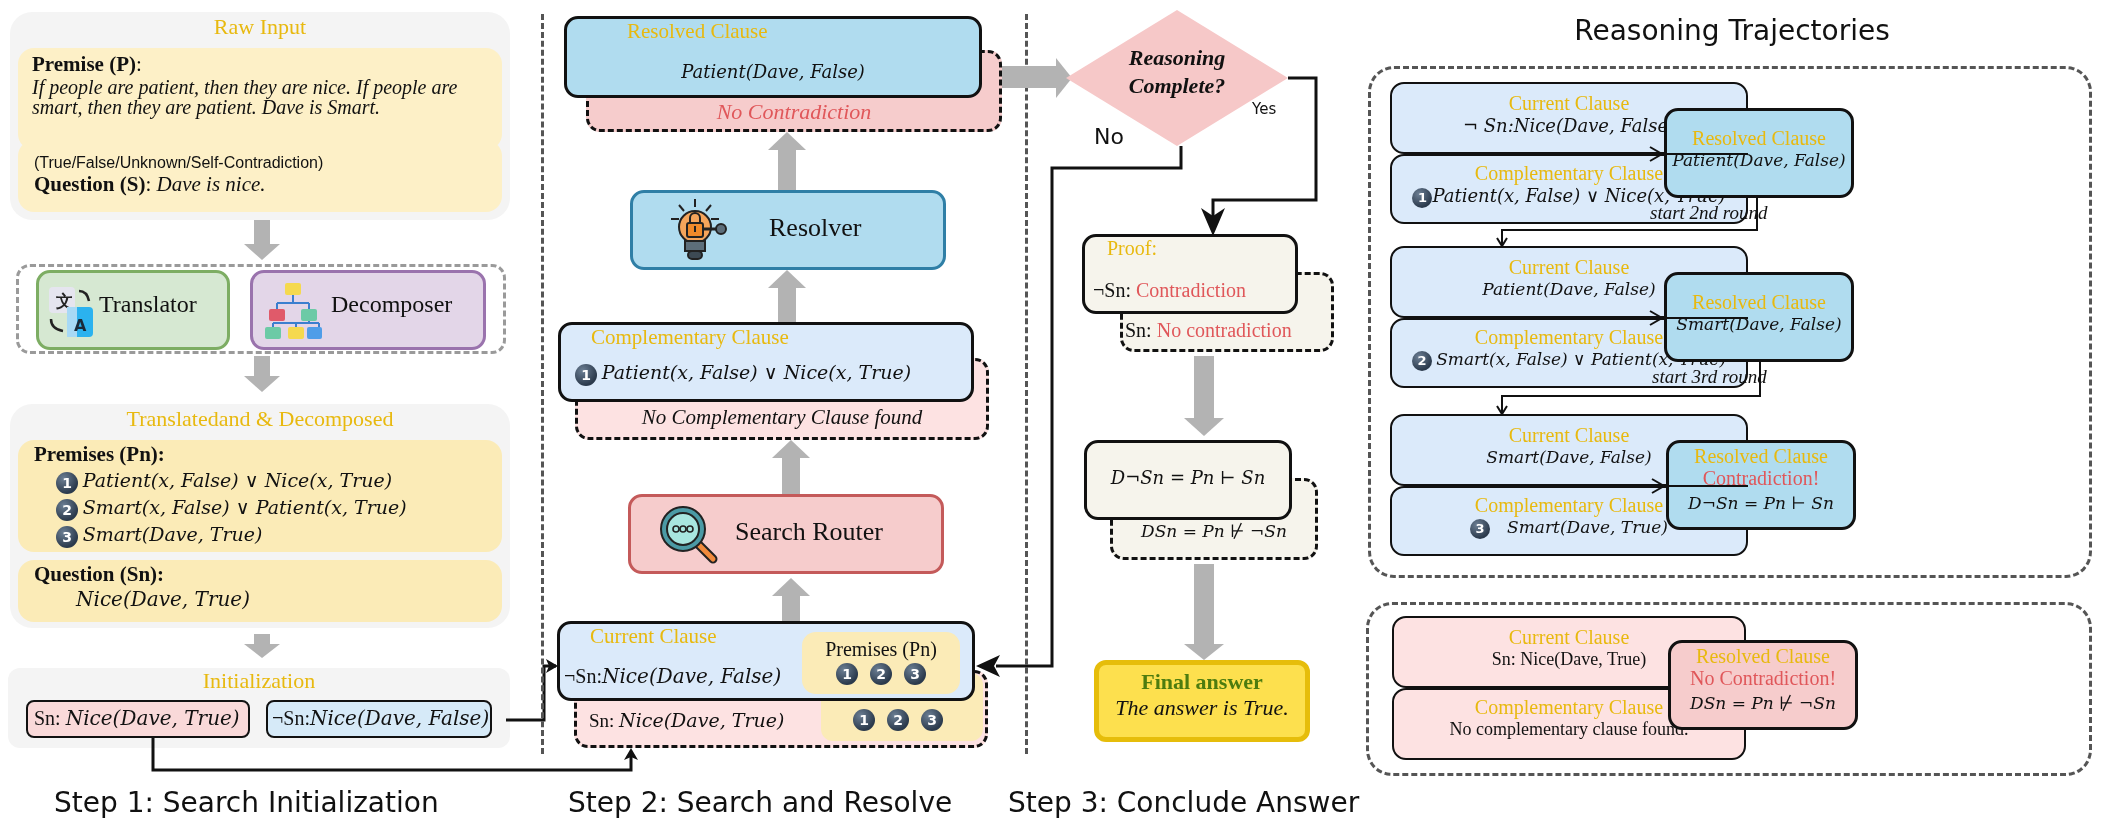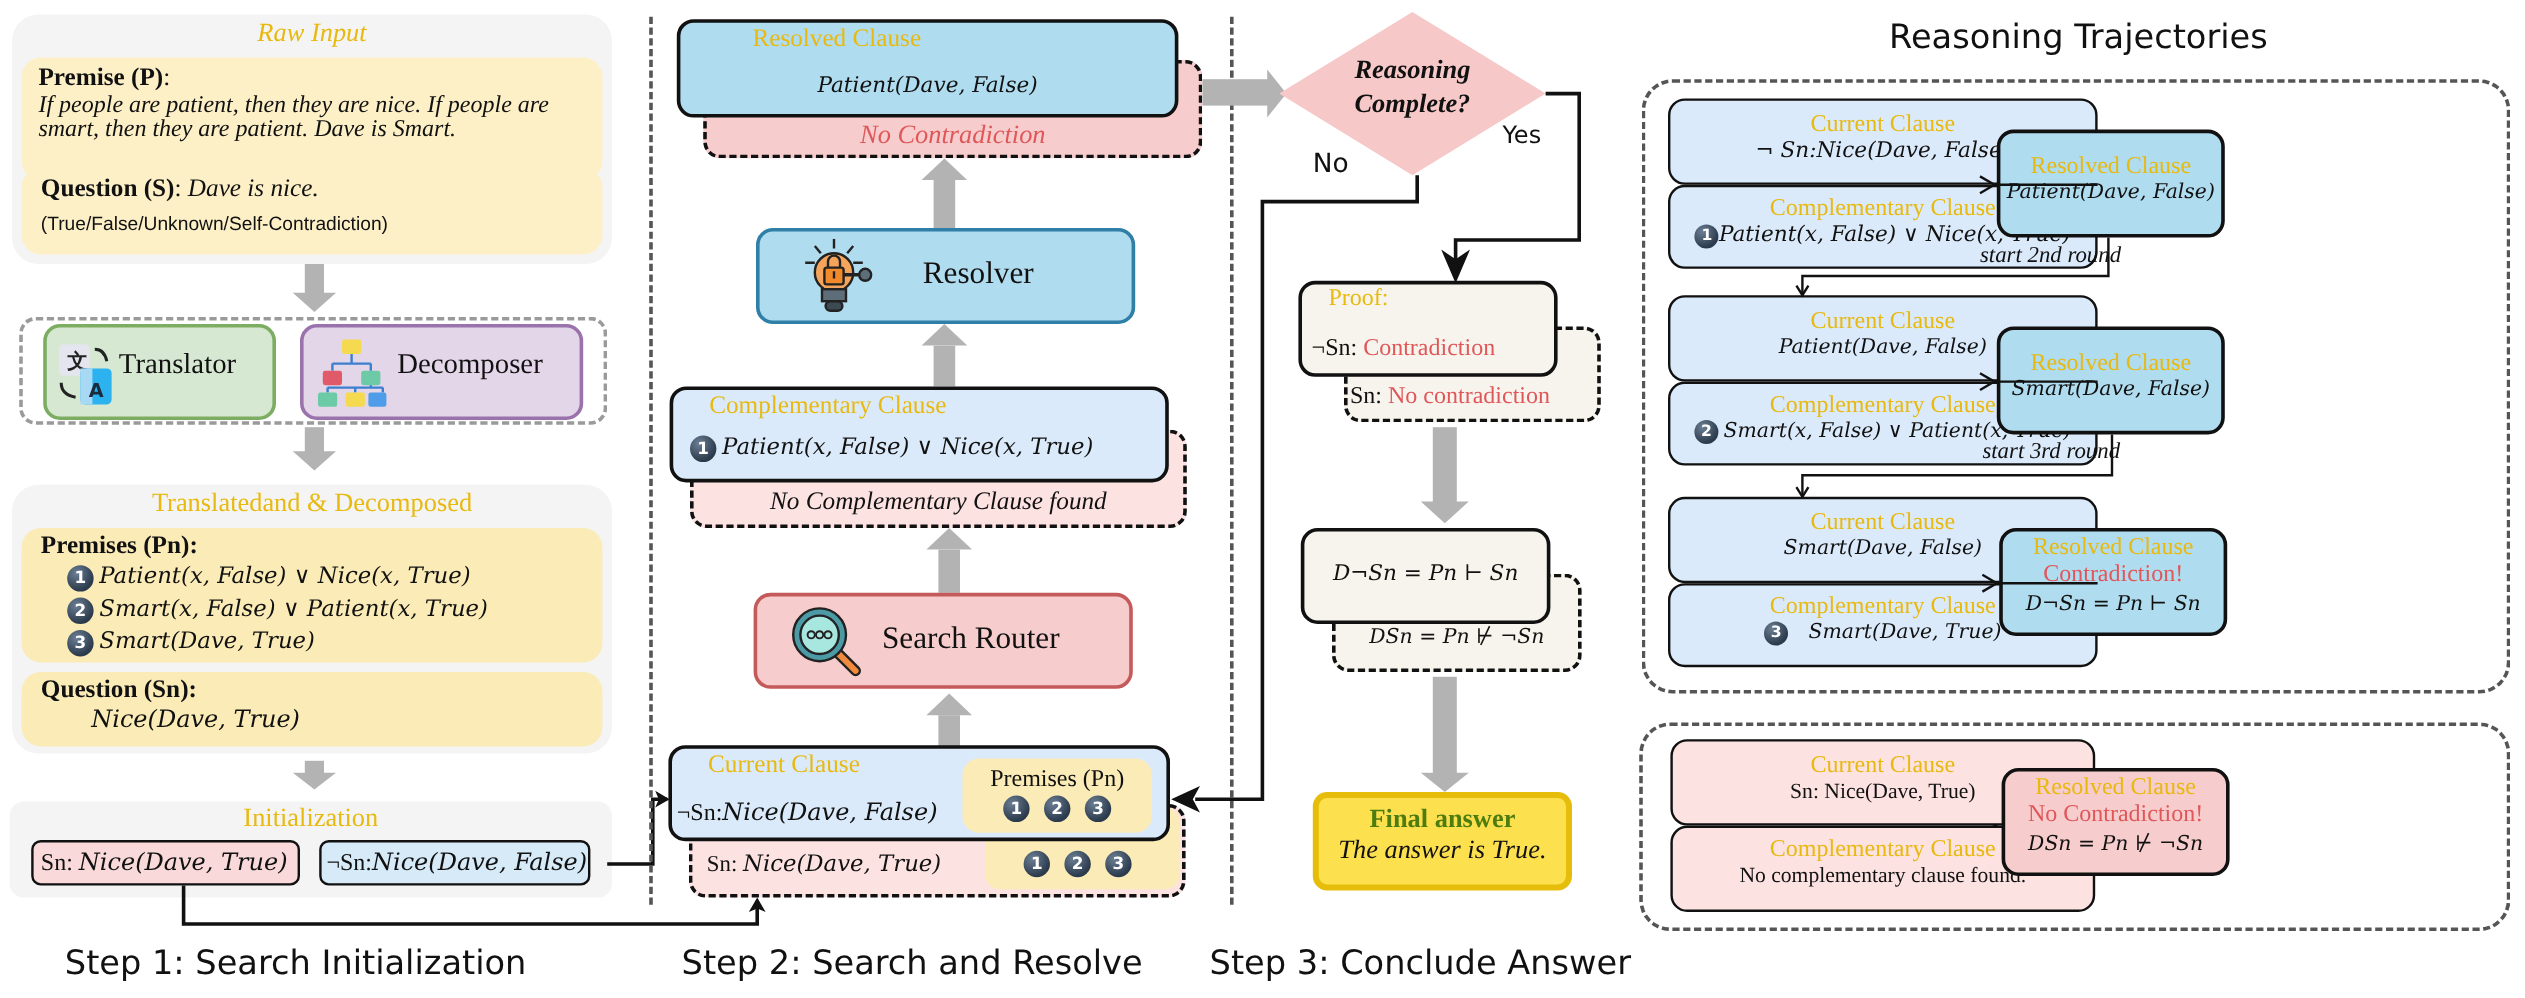--- a/index.html
+++ b/index.html
@@ -35,28 +35,28 @@
 
   .garrow { position: absolute; background: #b3b3b3; }
   .vline { position: absolute; border-left: 3px dashed #555; }
 
   .dashed-frame { border: 3px dashed #555; border-radius: 26px; }
 </style>
 </head>
 <body>
 
 <div class="abs panel-grey" style="left:10px;top:12px;width:500px;height:208px;">
-  <div class="abs gold center" style="left:0;top:2px;width:500px;font-size:22px;font-style:italic;">Raw Input</div>
+  <div class="abs gold center" style="left:0;top:2px;width:500px;font-size:22px;">Raw Input</div>
   <div class="abs yellow-card" style="left:8px;top:36px;width:484px;height:102px;padding:4px 14px;">
     <div style="font-size:21px;"><b>Premise (P)</b><span>:</span></div>
     <div class="it" style="font-size:20px;line-height:20px;">If people are patient, then they are nice. If people are smart, then they are patient. Dave is Smart.</div>
   </div>
   <div class="abs yellow-card" style="left:8px;top:128px;width:484px;height:72px;padding:4px 16px;">
+    <div style="font-family:'Liberation Sans',sans-serif;font-size:16px;margin-top:10px;">(True/False/Unknown/Self-Contradiction)</div>
     <div style="font-size:21px;"><b>Question (S)</b><span>:</span> <span class="it">Dave is nice.</span></div>
-    <div style="font-family:'Liberation Sans',sans-serif;font-size:16px;margin-top:10px;">(True/False/Unknown/Self-Contradiction)</div>
   </div>
 </div>
 
 <div class="garrow" style="left:254px;top:220px;width:16px;height:26px;"></div>
 <div class="abs" style="left:244px;top:244px;width:0;height:0;border-left:18px solid transparent;border-right:18px solid transparent;border-top:16px solid #b3b3b3;"></div>
 
 <div class="abs" style="left:16px;top:264px;width:490px;height:90px;border:3px dashed #9a9a9a;border-radius:14px;"></div>
 <div class="abs" style="left:36px;top:270px;width:194px;height:80px;background:#d6e8d2;border:3px solid #7dad63;border-radius:14px;">
   <span class="abs" style="left:6px;top:12px;width:52px;height:54px;">
     <svg width="52" height="54" viewBox="0 0 52 54">
@@ -245,21 +245,21 @@
 
 <div class="abs comic" style="left:568px;top:786px;font-size:28px;">Step 2: Search and Resolve</div>
 
 <svg class="abs" style="left:1066px;top:10px;" width="222" height="136">
   <polygon points="111,0 222,68 111,136 0,68" fill="#f6c8c8"></polygon>
 </svg>
 <div class="abs center it" style="left:1066px;top:44px;width:222px;font-weight:bold;font-size:22px;line-height:28px;">
   <div>Reasoning</div>
   <div>Complete?</div>
 </div>
-<div class="abs comic" style="left:1252px;top:100px;font-size:20px;">Yes</div>
+<div class="abs comic" style="left:1252px;top:100px;font-size:15px;">Yes</div>
 <div class="abs comic" style="left:1094px;top:124px;font-size:22px;">No</div>
 
 <svg class="abs" style="left:0;top:0;" width="2104" height="832">
 
   <polyline points="1288,78 1316,78 1316,200 1213,200 1213,222" fill="none" stroke="#111" stroke-width="3"></polyline>
   <polygon points="1213,236 1201,208 1213,216 1225,208" fill="#111"></polygon>
 
   <polyline points="1181,146 1181,168 1052,168 1052,666 996,666" fill="none" stroke="#111" stroke-width="3"></polyline>
   <polygon points="976,666 1000,655 994,666 1000,677" fill="#111"></polygon>
 </svg>

